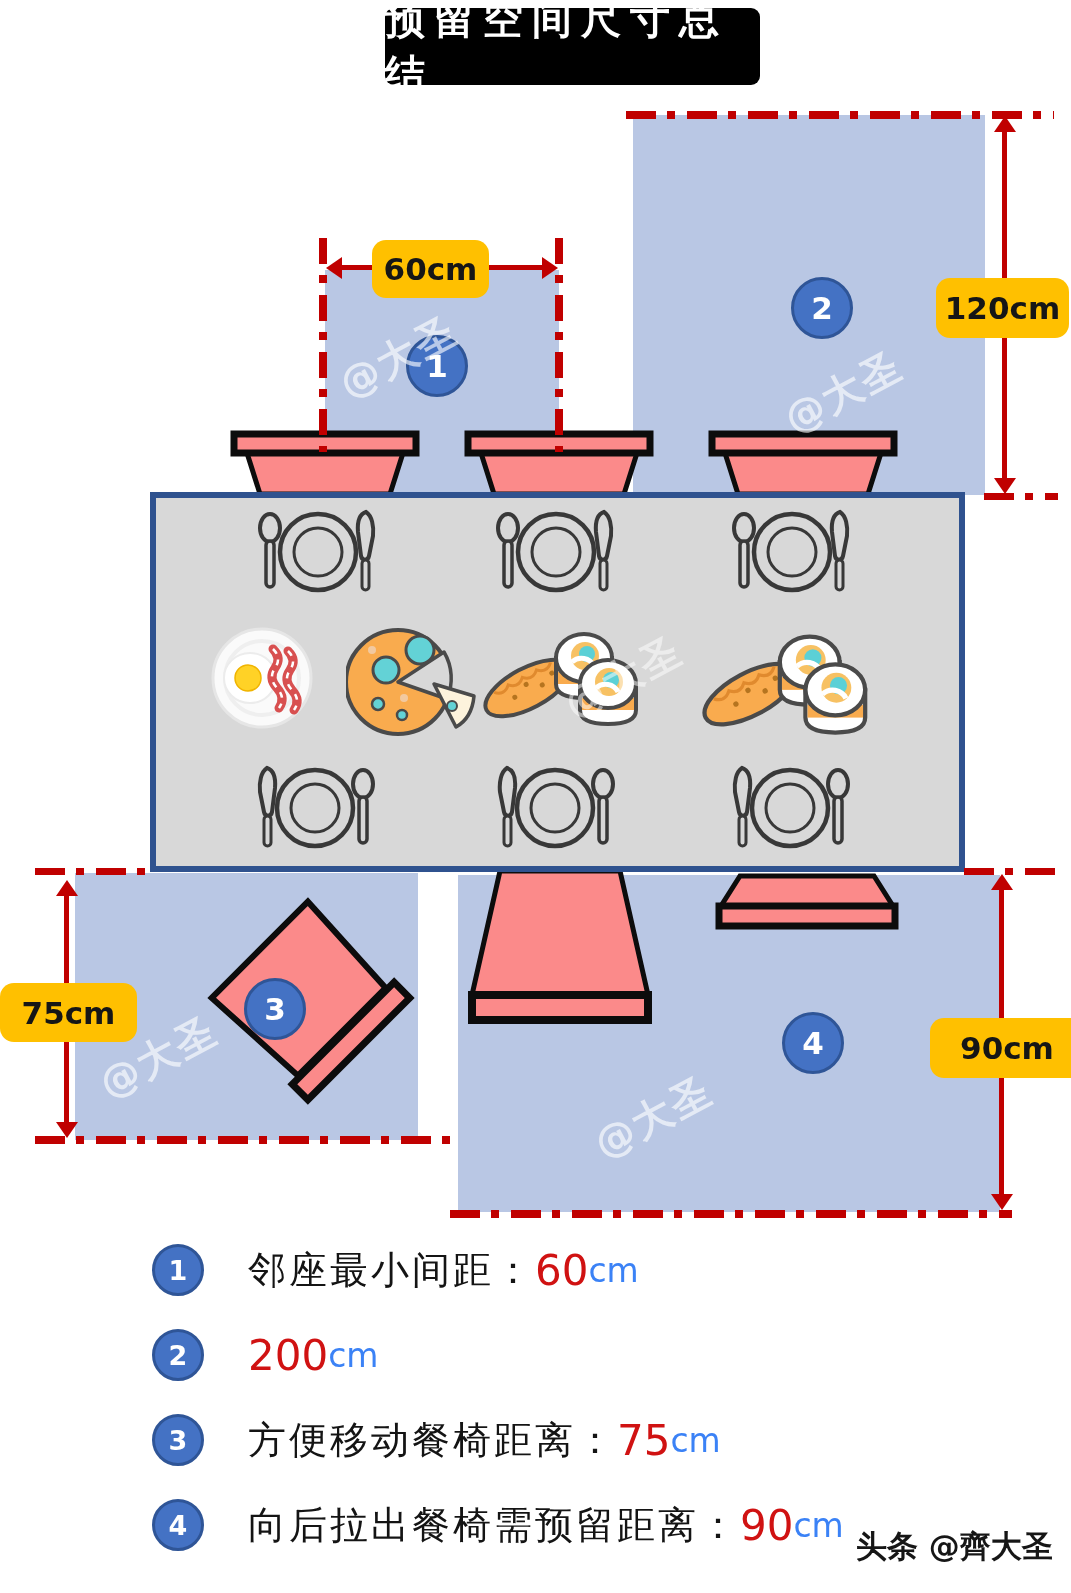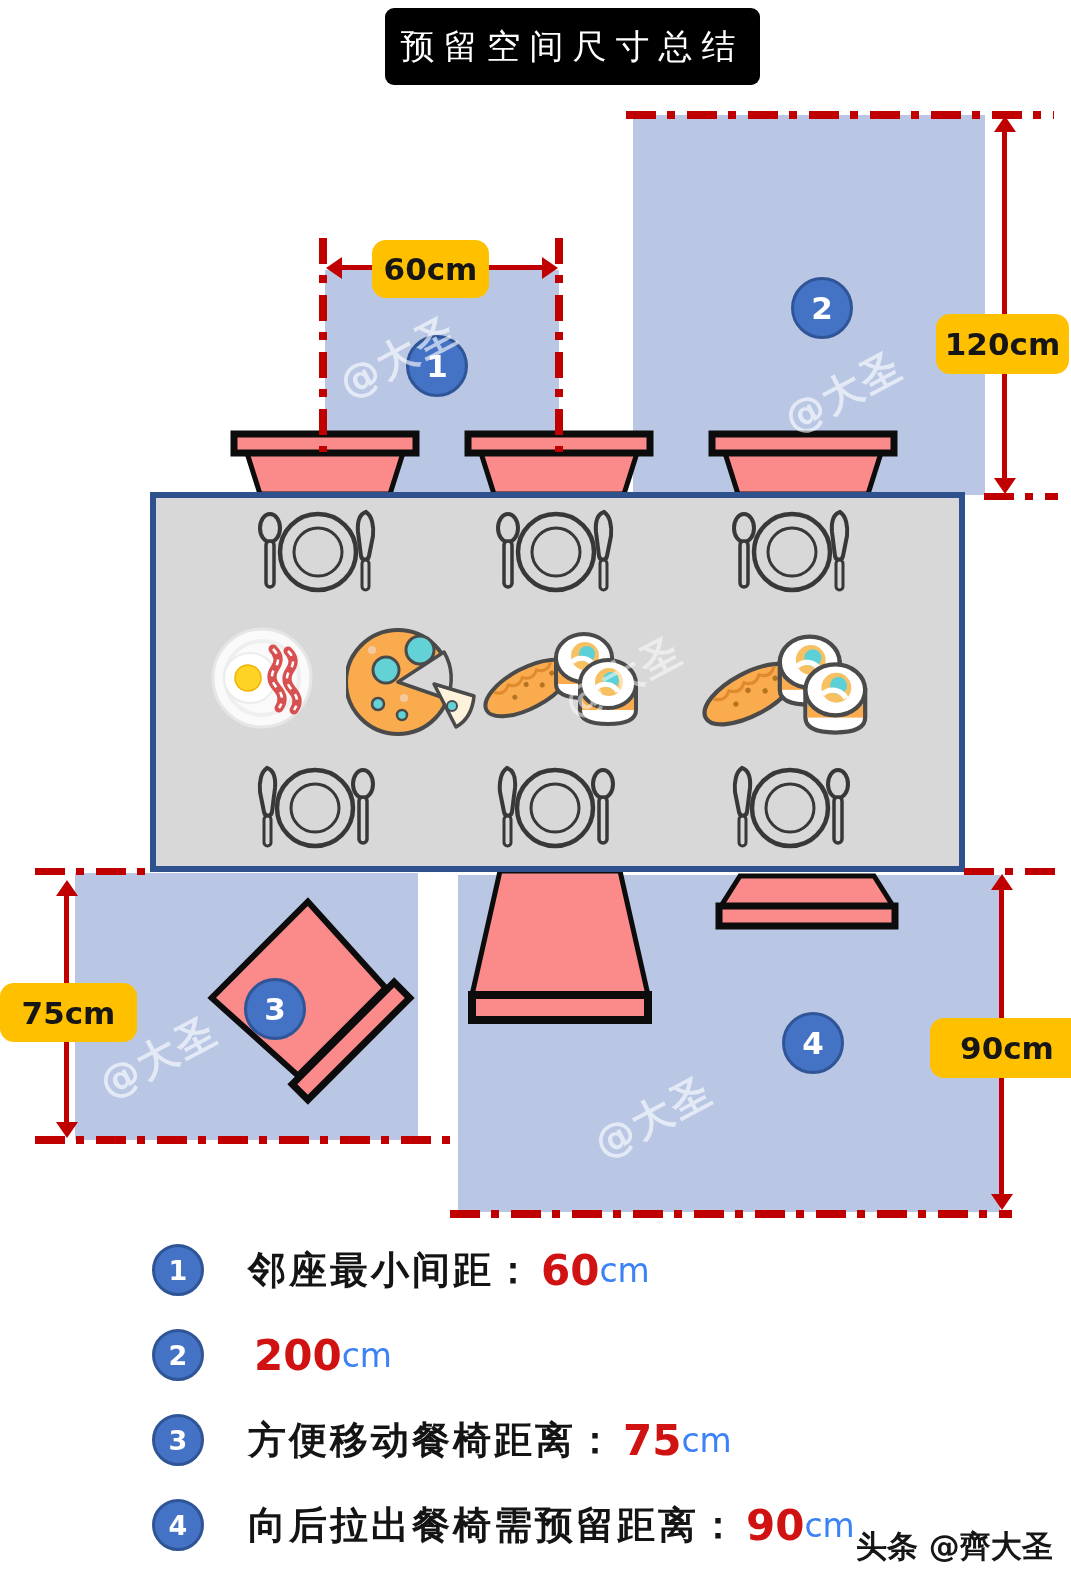--- a/index.html
+++ b/index.html
@@ -2,22 +2,22 @@
 <html><head>
 <meta charset="utf-8">
 <style>
   html,body{margin:0;padding:0;background:#fff;}
   .stage{position:relative;width:1071px;height:1593px;background:#ffffff;overflow:hidden;
          font-family:"DejaVu Sans","Liberation Sans",sans-serif;}
   .abs{position:absolute;}
 
   
   .title{position:absolute;left:385px;top:8px;width:375px;height:77px;background:#000;border-radius:9px;
-         color:#fff;display:flex;align-items:center;justify-content:center;font-size:34px;font-weight:400;
-         letter-spacing:9px;text-align:center;}
+         color:#fff;display:flex;align-items:center;justify-content:center;font-size:40px;font-weight:700;
+         letter-spacing:9px;}
 
   
   .region{position:absolute;background:#b9c7e4;}
 
   
   .hdash{position:absolute;height:8px;
     background:repeating-linear-gradient(90deg,#c00000 0 30px,transparent 30px 41px,#c00000 41px 49px,transparent 49px 61px);}
   .vdash{position:absolute;width:8px;
     background:repeating-linear-gradient(180deg,#c00000 0 26px,transparent 26px 37px,#c00000 37px 45px,transparent 45px 57px);}
 
@@ -51,22 +51,22 @@
   
   .wm{position:absolute;color:rgba(255,255,255,0.62);font-size:40px;font-weight:700;transform:rotate(-28deg);
       letter-spacing:2px;white-space:nowrap;}
 
   
   .legend{position:absolute;left:152px;top:1242px;display:flex;flex-direction:column;gap:29px;}
   .legend-row{display:flex;align-items:center;height:56px;}
   .legend-badge{width:52px;height:52px;border-radius:50%;background:#4472c4;border:3px solid #2f5597;color:#fff;
                 font-size:27px;font-weight:700;display:flex;align-items:center;justify-content:center;
                 margin-right:44px;box-sizing:border-box;flex:0 0 auto;}
-  .legend-text{font-size:38px;font-weight:700;color:#141414;letter-spacing:3px;white-space:nowrap;text-align:center;}
-  .legend-value{font-size:42px;font-weight:700;color:#d01212;margin-left:6px;}
+  .legend-text{font-size:38px;font-weight:400;color:#141414;letter-spacing:3px;white-space:nowrap;text-align:center;}
+  .legend-value{font-size:42px;font-weight:400;color:#d01212;}
   .legend-unit{font-size:33px;font-weight:500;color:#3b82f6;}
 
   .credit{position:absolute;left:856px;top:1526px;font-size:31px;font-weight:800;color:#161616;
           text-shadow:1px 1px 0 #fff,-1px -1px 0 #fff;white-space:nowrap;}
 </style>
 </head>
 <body>
 
 <div class="stage">
 
@@ -241,21 +241,21 @@
   <div class="hdash" style="left:35px;top:1136px;width:420px;"></div>
   <div class="hdash" style="left:964px;top:868px;width:96px;height:7px;"></div>
   <div class="hdash" style="left:450px;top:1210px;width:562px;"></div>
 
   <div class="harrow" style="left:341px;top:265px;width:202px;"></div>
   <div class="varrow" style="left:1002px;top:131px;height:348px;"></div>
   <div class="varrow" style="left:64px;top:895px;height:228px;"></div>
   <div class="varrow" style="left:999px;top:889px;height:306px;"></div>
 
   <div class="dim" style="left:372px;top:240px;width:117px;height:58px;">60cm</div>
-  <div class="dim" style="left:936px;top:278px;width:133px;height:60px;margin-top:36px;">120cm</div>
+  <div class="dim" style="left:936px;top:278px;width:133px;height:60px;">120cm</div>
   <div class="dim" style="left:0px;top:983px;width:137px;height:59px;">75cm</div>
   <div class="dim" style="left:930px;top:1018px;width:154px;height:60px;">90cm</div>
 
   <div class="badge" style="left:406px;top:335px;">1</div>
   <div class="badge" style="left:791px;top:277px;">2</div>
   <div class="badge" style="left:244px;top:978px;">3</div>
   <div class="badge" style="left:782px;top:1012px;">4</div>
 
   <div class="wm" style="left:335px;top:330px;">@大圣</div>
   <div class="wm" style="left:780px;top:365px;">@大圣</div>

